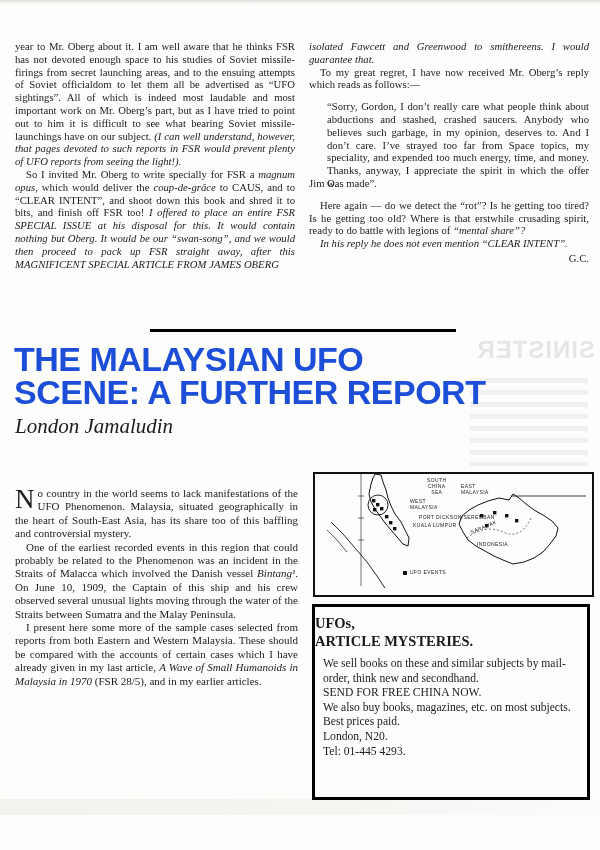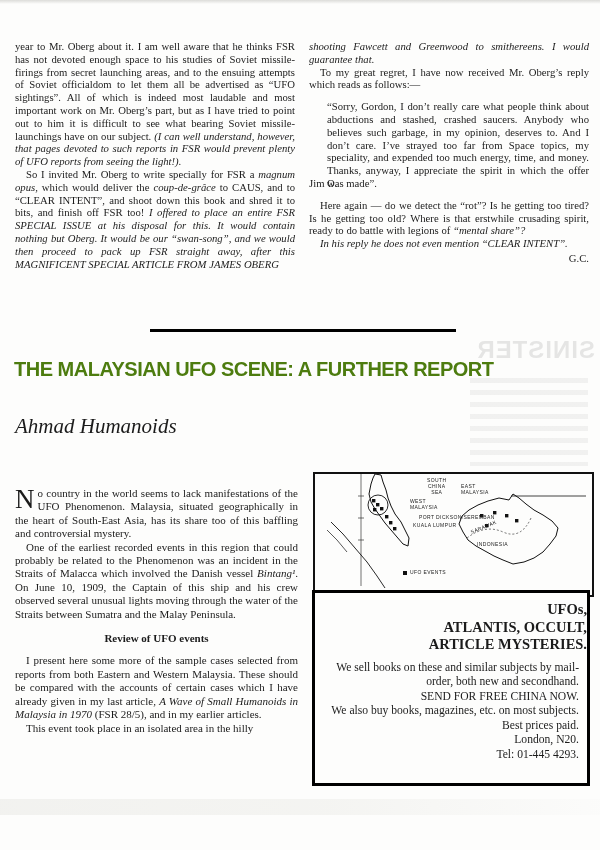--- a/index.html
+++ b/index.html
@@ -25,23 +25,23 @@
 
   
   .bleed-title{position:absolute;left:455px;top:336px;width:140px;transform:scaleX(-1);
         font-family:"Liberation Sans",sans-serif;font-weight:bold;font-size:24px;
         color:#1a1a1a;opacity:.10;letter-spacing:1px;}
   .bleed-lines{position:absolute;left:470px;top:378px;width:118px;height:88px;opacity:.06;
         background:repeating-linear-gradient(#333 0 5px,transparent 5px 12px);}
 
   
   .rule{position:absolute;left:150px;top:329px;width:306px;height:3px;background:#000;}
-  .headline{position:absolute;left:14px;top:353px;width:480px;margin:0;
-        font-family:"Liberation Sans",sans-serif;font-weight:bold;font-size:20px;
-        line-height:33px;letter-spacing:-0.5px;color:#4d7c0f;}
+  .headline{position:absolute;left:14px;top:343px;width:480px;margin:0;
+        font-family:"Liberation Sans",sans-serif;font-weight:bold;font-size:34px;
+        line-height:33px;letter-spacing:-0.5px;color:#1d4ed8;}
   .author{position:absolute;left:15px;top:414px;margin:0;font-style:italic;
         font-size:21px;font-weight:normal;}
   .editor-note{position:absolute;left:13px;top:447px;width:576px;
         font-family:"Liberation Sans",sans-serif;font-weight:bold;font-size:10px;
         line-height:12.5px;text-align:justify;}
 
   
   .lower-left{position:absolute;left:15px;top:487px;width:283px;
         font-size:11px;line-height:13.4px;text-align:justify;}
   .lower-left p{margin:0;}
@@ -56,63 +56,61 @@
   .map-inner{position:relative;width:100%;height:100%;}
   .map-inner svg{position:absolute;left:0;top:0;}
   .mlabel{position:absolute;font-family:"Liberation Sans",sans-serif;font-size:5px;
         line-height:5.8px;letter-spacing:.4px;color:#222;white-space:pre-line;}
   .mlabel.center{text-align:center;}
   .rot{transform:rotate(-22deg);transform-origin:left top;}
   .legend{position:absolute;display:flex;align-items:center;gap:3px;}
   .legend .sq{width:4px;height:4px;background:#111;display:inline-block;}
 
   
-  .ad-box{position:absolute;left:312px;top:590px;width:272px;height:182px;
-        border:3px solid #000;background:#fdfdfc;text-align:right;padding-top:8px;}
+  .ad-box{position:absolute;left:312px;top:604px;width:272px;height:182px;
+        border:3px solid #000;background:#fdfdfc;text-align:left;padding-top:8px;}
   .ad-title{font-weight:bold;font-size:14.5px;line-height:17.5px;margin:0;}
   .ad-body{font-size:11.6px;line-height:14.6px;margin:7px 8px 0 8px;}
   .ad-body p{margin:0;}
 </style>
 </head>
 <body>
 
 <div class="page">
   <div class="scan-top"></div>
   <div class="scan-right"></div>
   <div class="scan-band"></div>
 
   <div class="top-cols">
     <div class="col">
       <p><span>year to Mr. Oberg about it. I am well aware that he thinks FSR has not devoted enough space to his studies of Soviet missile-firings from secret launching areas, and to the ensuing attempts of Soviet officialdom to let them all be advertised as “UFO sightings”. All of which is indeed most laudable and most important work on Mr. Oberg’s part, but as I have tried to point out to him it is difficult to see what bearing Soviet missile-launchings have on our subject. </span><span class="it">(I can well understand, however, that pages devoted to such reports in FSR would prevent plenty of UFO reports from seeing the light!).</span></p>
       <p class="ind"><span>So I invited Mr. Oberg to write specially for FSR a </span><span class="it">magnum opus</span><span>, which would deliver the </span><span class="it">coup-de-grâce</span><span> to CAUS, and to “CLEAR INTENT”, and shoot down this book and shred it to bits, and finish off FSR too! </span><span class="it">I offered to place an entire FSR SPECIAL ISSUE at his disposal for this. It would contain nothing but Oberg. It would be our “swan-song”, and we would then proceed to pack up FSR straight away, after this MAGNIFICENT SPECIAL ARTICLE FROM JAMES OBERG</span></p>
     </div>
     <div class="col">
-      <p class="it">shooting Fawcett and Greenwood to smithereens. I would guarantee that.</p>
+      <p class="it">isolated Fawcett and Greenwood to smithereens. I would guarantee that.</p>
       <p class="ind">To my great regret, I have now received Mr. Oberg’s reply which reads as follows:—</p>
       <p class="quote">“Sorry, Gordon, I don’t really care what people think about abductions and stashed, crashed saucers. Anybody who believes such garbage, in my opinion, deserves to. And I don’t care. I’ve strayed too far from Space topics, my speciality, and expended too much energy, time, and money. Thanks, anyway, I appreciate the spirit in which the offer was made”.</p>
       <p class="attrib">Jim O.</p>
       <p class="ind sp"><span>Here again — do we detect the “rot”? Is he getting too tired? Is he getting too old? Where is that erstwhile crusading spirit, ready to do battle with legions of </span><span class="it">“mental share”?</span></p>
       <p class="ind it">In his reply he does not even mention “CLEAR INTENT”.</p>
       <p class="sign">G.C.</p>
     </div>
   </div>
 
   <div class="bleed-title">SINISTER</div>
   <div class="bleed-lines"></div>
 
   <div class="rule"></div>
   <h1 class="headline">THE MALAYSIAN UFO SCENE: A FURTHER REPORT</h1>
-  <h2 class="author">Ahmad Humanoids</h2>
+  <h2 class="author">London Jamaludin</h2>
 
   <div class="lower-left">
     <p><span class="dropcap">N</span><span>o country in the world seems to lack manifestations of the UFO Phenomenon. Malaysia, situated geographically in the heart of South-East Asia, has its share too of this baffling and controversial mystery.</span></p>
     <p class="ind"><span>One of the earliest recorded events in this region that could probably be related to the Phenomenon was an incident in the Straits of Malacca which involved the Danish vessel </span><span class="it">Bintang¹</span><span>. On June 10, 1909, the Captain of this ship and his crew observed several unusual lights moving through the water of the Straits between Sumatra and the Malay Peninsula.</span></p>
-    <p class="subhead">Review of UFO events</p>
     <p class="ind"><span>I present here some more of the sample cases selected from reports from both Eastern and Western Malaysia. These should be compared with the accounts of certain cases which I have already given in my last article, </span><span class="it">A Wave of Small Humanoids in Malaysia in 1970</span><span> (FSR 28/5), and in my earlier articles.</span></p>
-    <p class="ind">This event took place in an isolated area in the hilly</p>
   </div>
 
   <div class="map-box">
     <div class="map-inner">
       <svg width="273" height="117" viewBox="0 0 273 117">
 
         <line x1="46" y1="0" x2="46" y2="112" stroke="#333" stroke-width="0.7"></line>
         <line x1="43" y1="22" x2="49" y2="22" stroke="#333" stroke-width="0.7"></line>
         <line x1="43" y1="44" x2="49" y2="44" stroke="#333" stroke-width="0.7"></line>
         <line x1="43" y1="66" x2="49" y2="66" stroke="#333" stroke-width="0.7"></line>
@@ -156,23 +154,22 @@
       <div class="mlabel" style="left:162px;top:68px;">INDONESIA</div>
       <div class="legend" style="left:88px;top:96px;">
         <span class="sq"></span>
         <span class="mlabel" style="position:static;">UFO EVENTS</span>
       </div>
     </div>
   </div>
 
   <div class="ad-box">
     <p class="ad-title">UFOs,</p>
-    <p class="ad-title">ATLANTIS, OCCULT,</p>
     <p class="ad-title">ARTICLE MYSTERIES.</p>
     <div class="ad-body">
-      <p>We sell books on these and similar subjects by mail-order, both new and secondhand.</p>
+      <p>We sell books on these and similar subjects by mail-order, think new and secondhand.</p>
       <p>SEND FOR FREE CHINA NOW.</p>
       <p>We also buy books, magazines, etc. on most subjects. Best prices paid.</p>
       <p>London, N20.</p>
       <p>Tel: 01-445 4293.</p>
     </div>
   </div>
 </div>
 
 </body></html>

